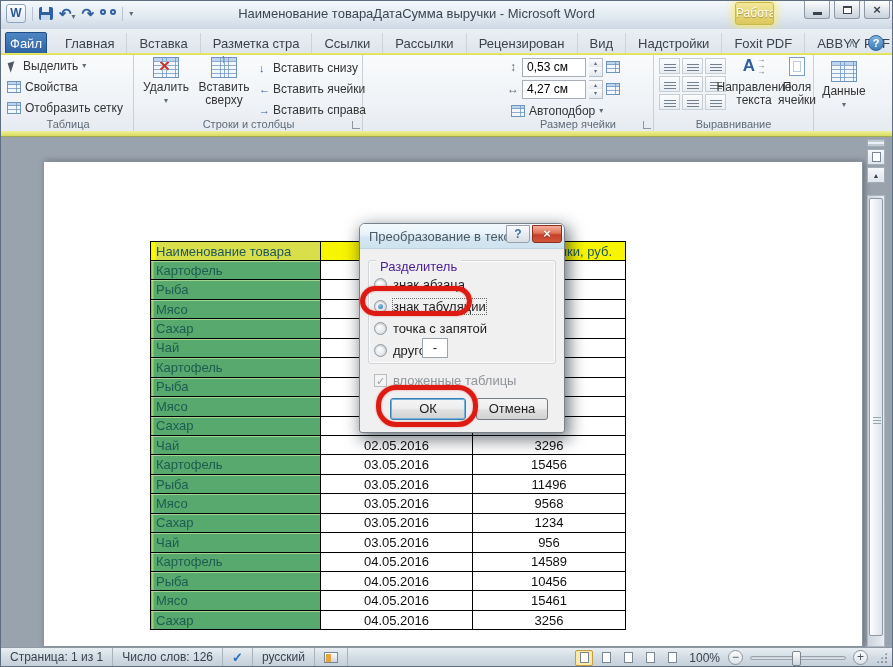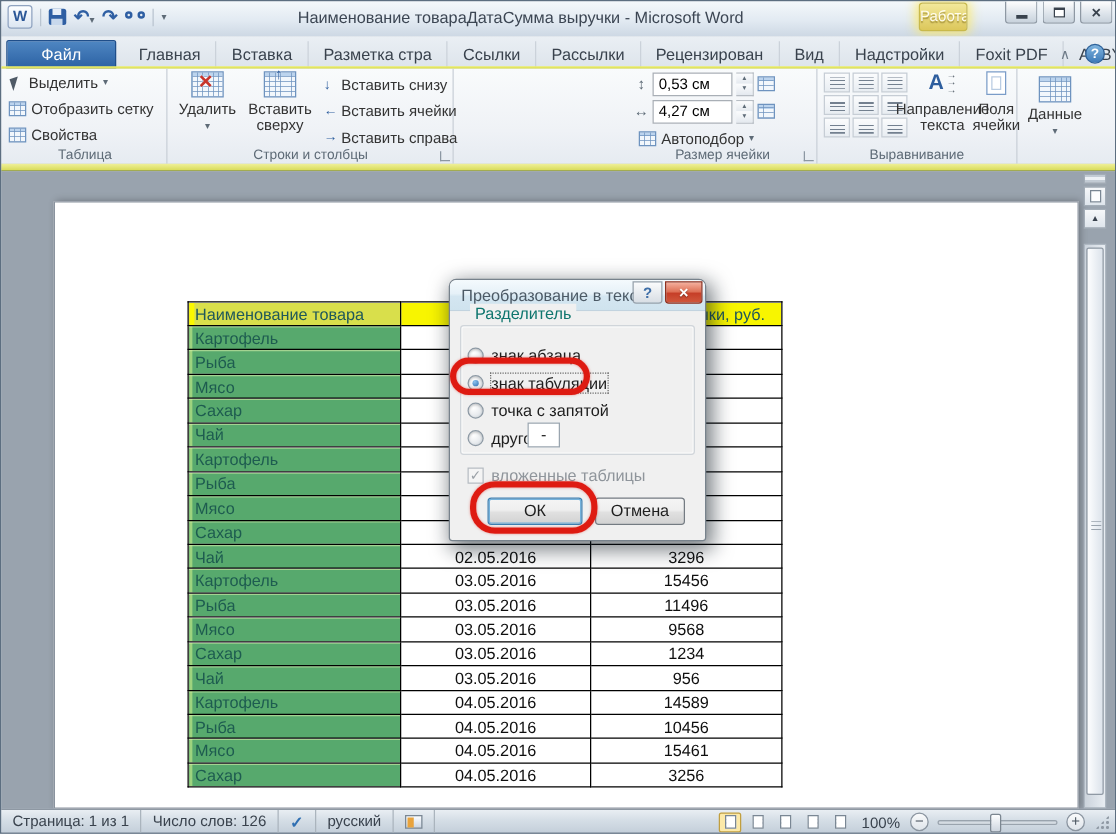--- a/index.html
+++ b/index.html
@@ -38,21 +38,21 @@
 
   
   .tabrow{position:absolute;top:28px;left:0;right:0;height:26px;
     background:linear-gradient(#EAEFF4,#DDE4EB);}
   .tabrow .accent{position:absolute;bottom:0;left:0;right:0;height:2px;
     background:linear-gradient(#ECEE6E,#D8DB4F);}
   .tabs{position:absolute;left:4px;top:2px;display:flex;align-items:flex-end;height:24px;}
   .tab{padding:0 12px;height:22px;line-height:22px;font-size:13px;color:#39424D;
     border-right:1px solid #CBD2DA;white-space:nowrap;}
   .tab.file{background:linear-gradient(#4E86C2,#2C62A4);color:#FFF;border:1px solid #1F4E8A;
-    border-radius:2px 2px 0 0;margin-right:6px;padding:0 27px;height:23px;line-height:22px;}
+    border-radius:2px 2px 0 0;margin-right:6px;padding:0 4px;height:23px;line-height:22px;}
   .tab-extras{position:absolute;right:8px;top:6px;display:flex;gap:12px;align-items:center;}
   .collapse-glyph{color:#6E7B88;font-size:11px;}
   .help-circle{width:16px;height:16px;border-radius:50%;background:linear-gradient(#7FB4DF,#3D7AB8);
     border:1px solid #2E629A;color:#FFF;font-size:11px;font-weight:bold;text-align:center;line-height:15px;}
 
   
   .ribbon{position:absolute;top:54px;left:0;right:0;height:76px;
     background:linear-gradient(#F9FBFC,#EFF2F6 65%,#E6EBF1);}
   .ribbon-accent{position:absolute;top:130px;left:0;right:0;height:6px;
     background:linear-gradient(#EFF09A,#D9DC5C);border-bottom:1px solid #A2AB52;}
@@ -130,21 +130,21 @@
     line-height:25px;background:linear-gradient(#F4FAFD,#E6F1F8 45%,#D4E6F1 55%,#CFE3EE);
     border-bottom:1px solid #C2D3DF;}
   .dlg-help{position:absolute;left:146px;top:1px;width:24px;height:18px;border:1px solid #97A1AB;
     border-radius:0 0 3px 3px;background:linear-gradient(#FAFBFC,#D8DEE4);color:#3F6FA8;
     font-weight:bold;font-size:12px;text-align:center;line-height:17px;}
   .dlg-close{position:absolute;left:172px;top:1px;width:30px;height:18px;border:1px solid #8E2E1C;
     border-radius:0 0 3px 3px;color:#FFF;font-weight:bold;font-size:13px;text-align:center;line-height:16px;
     background:linear-gradient(#F5B09E,#DE7258 45%,#C63F28 55%,#D0573C);text-shadow:0 1px 1px rgba(0,0,0,.4);}
   .grpbox{position:absolute;left:8px;top:36px;width:188px;height:104px;border:1px solid #D0D5DA;
     border-radius:3px;box-shadow:inset 0 0 0 1px #FBFBFB;}
-  .grplabel{position:absolute;left:16px;top:19px;background:#F0F0F0;padding:0 4px;font-size:13px;color:#0f766e;}
+  .grplabel{position:absolute;left:16px;top:35px;background:#F0F0F0;padding:0 4px;font-size:13px;color:#4c1d95;}
   .radiorow{position:absolute;left:14px;display:flex;align-items:center;gap:6px;height:16px;}
   .radio{width:13px;height:13px;border-radius:50%;border:1px solid #8D99A4;flex:none;
     background:radial-gradient(circle at 35% 30%,#FFFFFF,#E9ECEF 55%,#CBD3DA);box-shadow:inset 0 1px 2px rgba(0,0,0,.2);}
   .radio.sel{position:relative;}
   .radio.sel::after{content:"";position:absolute;left:3px;top:3px;width:5px;height:5px;border-radius:50%;
     background:radial-gradient(circle at 35% 30%,#8CC3EE,#2F6FB2);}
   .radiolbl{font-size:13px;color:#1E1E1E;white-space:nowrap;}
   .radiolbl.focus{outline:1px dotted #6B6B6B;}
   .otherbox{position:absolute;left:62px;top:114px;width:26px;height:20px;border:1px solid #9AA5AF;
     background:#FFF;font-size:13px;text-align:center;line-height:18px;color:#1E1E1E;}
@@ -246,25 +246,25 @@
   <div class="ribbon">
 
     <div class="rgroup" style="left:2px;width:131px;">
       <div class="rbtn">
         <span class="cursorIco"></span>
         <span>Выделить</span>
         <span class="qat-caret">▾</span>
       </div>
       <div class="rbtn">
         <span class="g"></span>
-        <span>Отобразить сетку</span>
+        <span>Свойства</span>
       </div>
       <div class="rbtn">
         <span class="g"></span>
-        <span>Свойства</span>
+        <span>Отобразить сетку</span>
       </div>
       <div class="glabel">Таблица</div>
     </div>
 
     <div class="rgroup" style="left:134px;width:228px;">
       <div class="bigbtn" style="left:6px;width:50px;">
         <span class="ico-wrap">
             <span class="g big"></span>
             <span class="xmark">×</span>
           </span>

